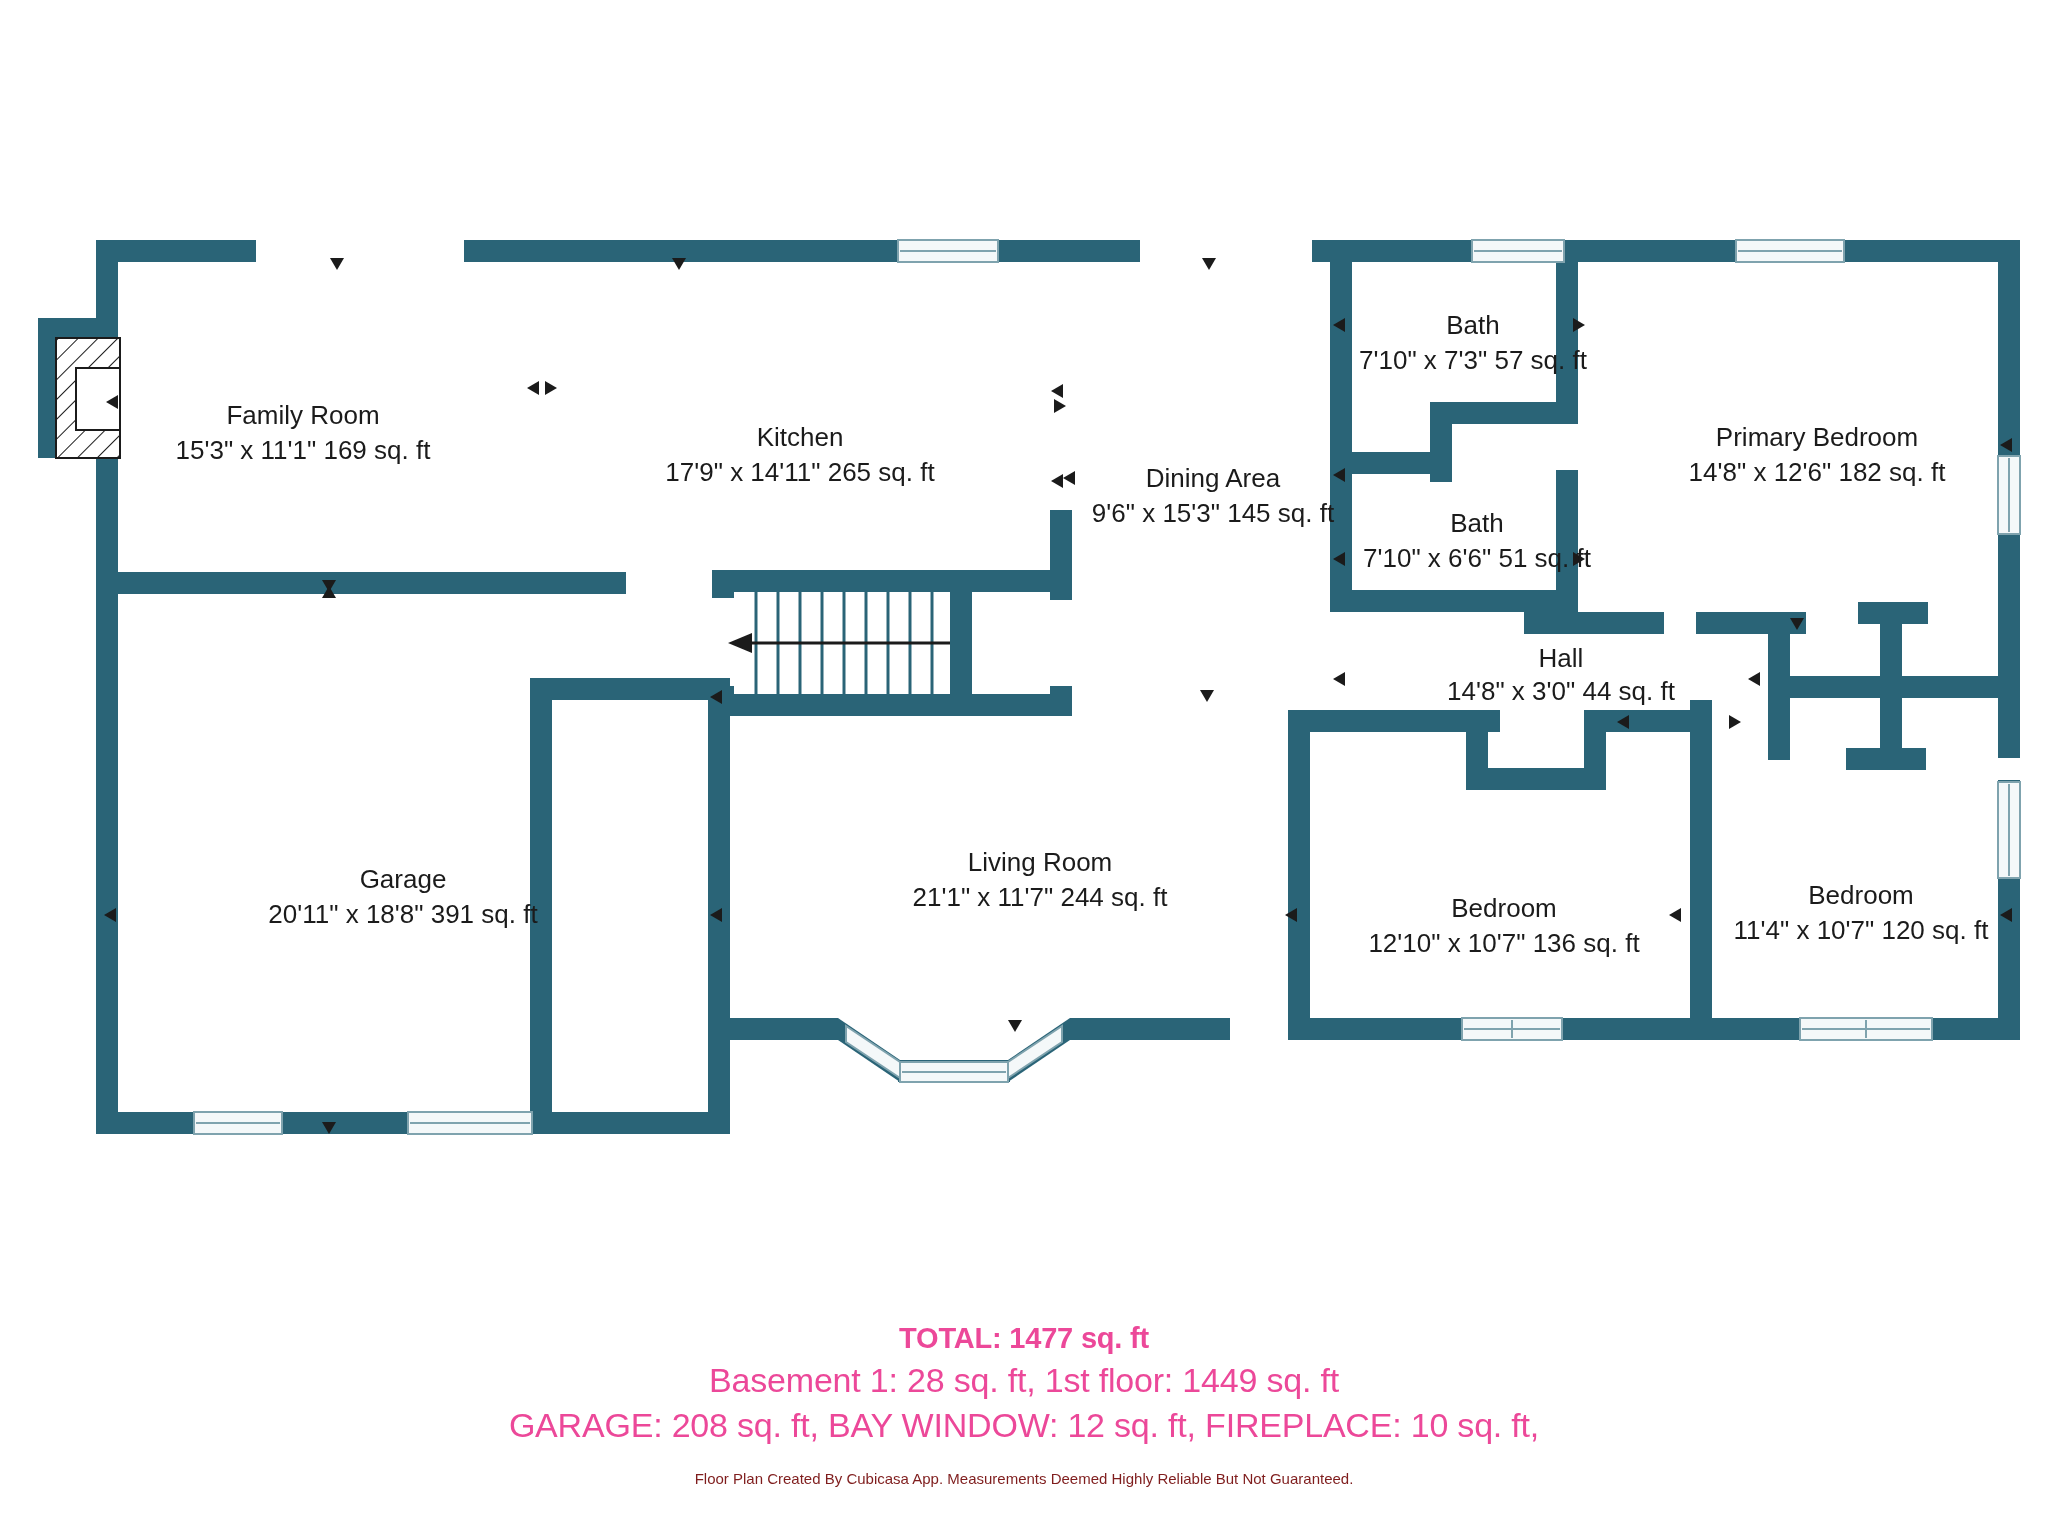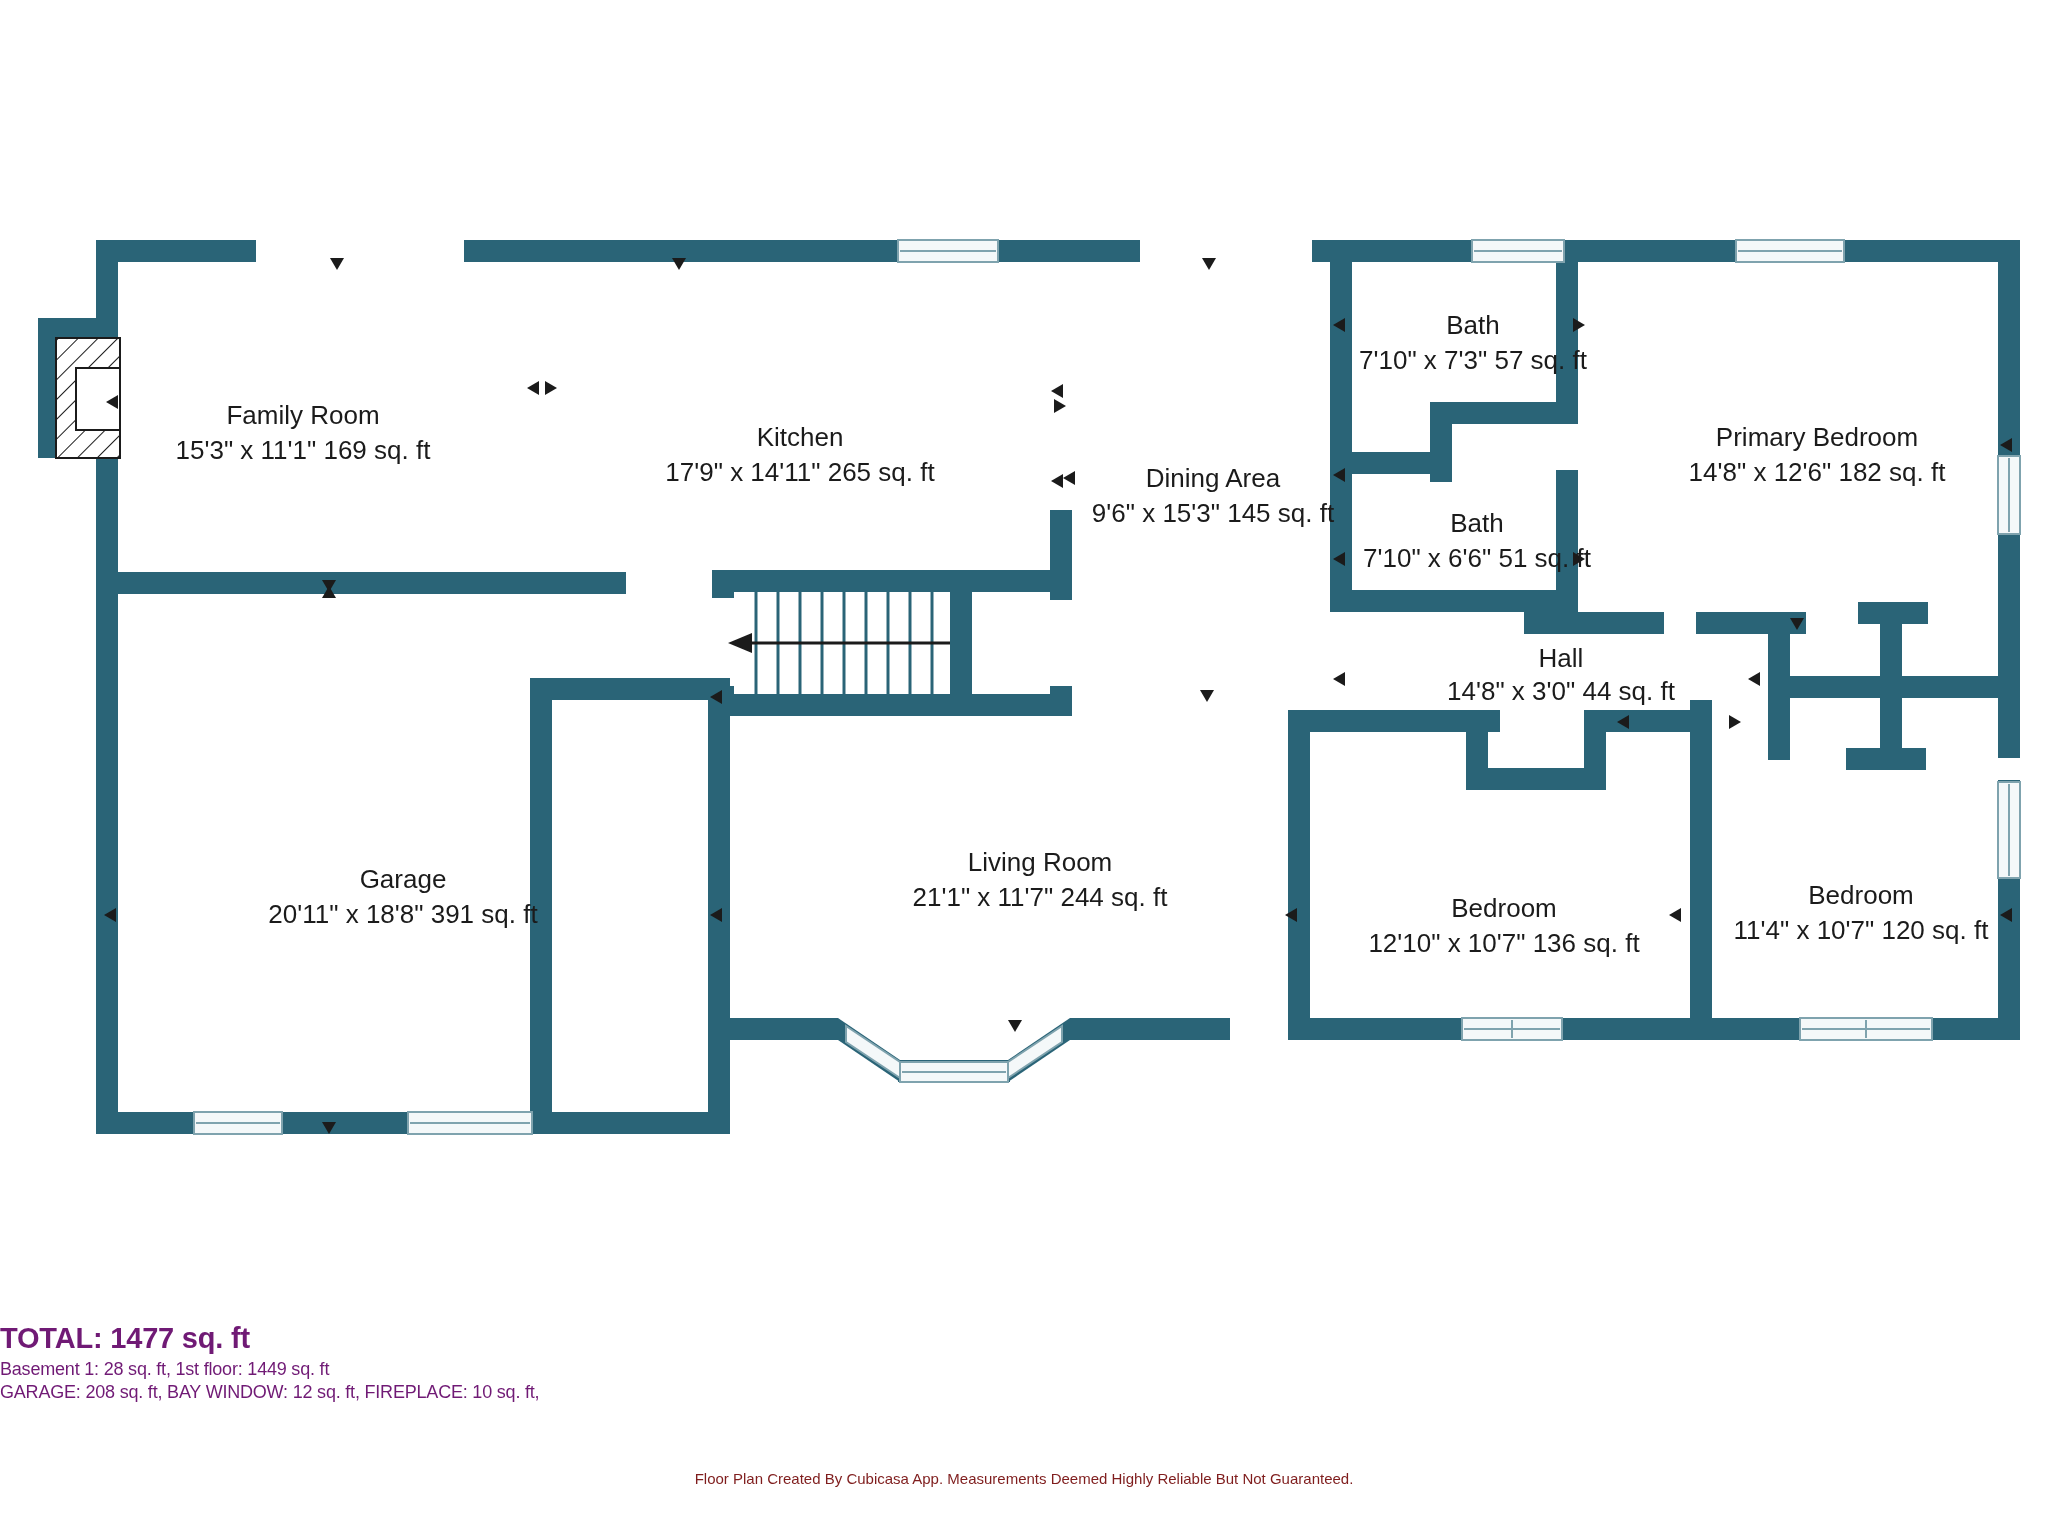--- a/index.html
+++ b/index.html
@@ -21,32 +21,32 @@
     text-anchor:middle;
   }
   .room-name{font-size:26px;}
   .room-dims{font-size:26px;}
 
   
   #summary{
     position:absolute;
     left:0;right:0;
     top:1320px;
-    text-align:left;
+    text-align:center;
     font-family:"Liberation Sans","DejaVu Sans",sans-serif;
-    color:#701a75;
+    color:#ec4899;
   }
   #summary .total{
     font-size:29px;
     font-weight:bold;
     line-height:1.30;
     letter-spacing:-0.2px;
   }
   #summary .line{
-    font-size:18px;
+    font-size:34px;
     line-height:1.32;
     letter-spacing:-0.2px;
   }
   #footer-note{
     position:absolute;
     left:0;right:0;
     top:1470px;
     text-align:center;
     font-size:15px;
     color:#7f1d1d;

